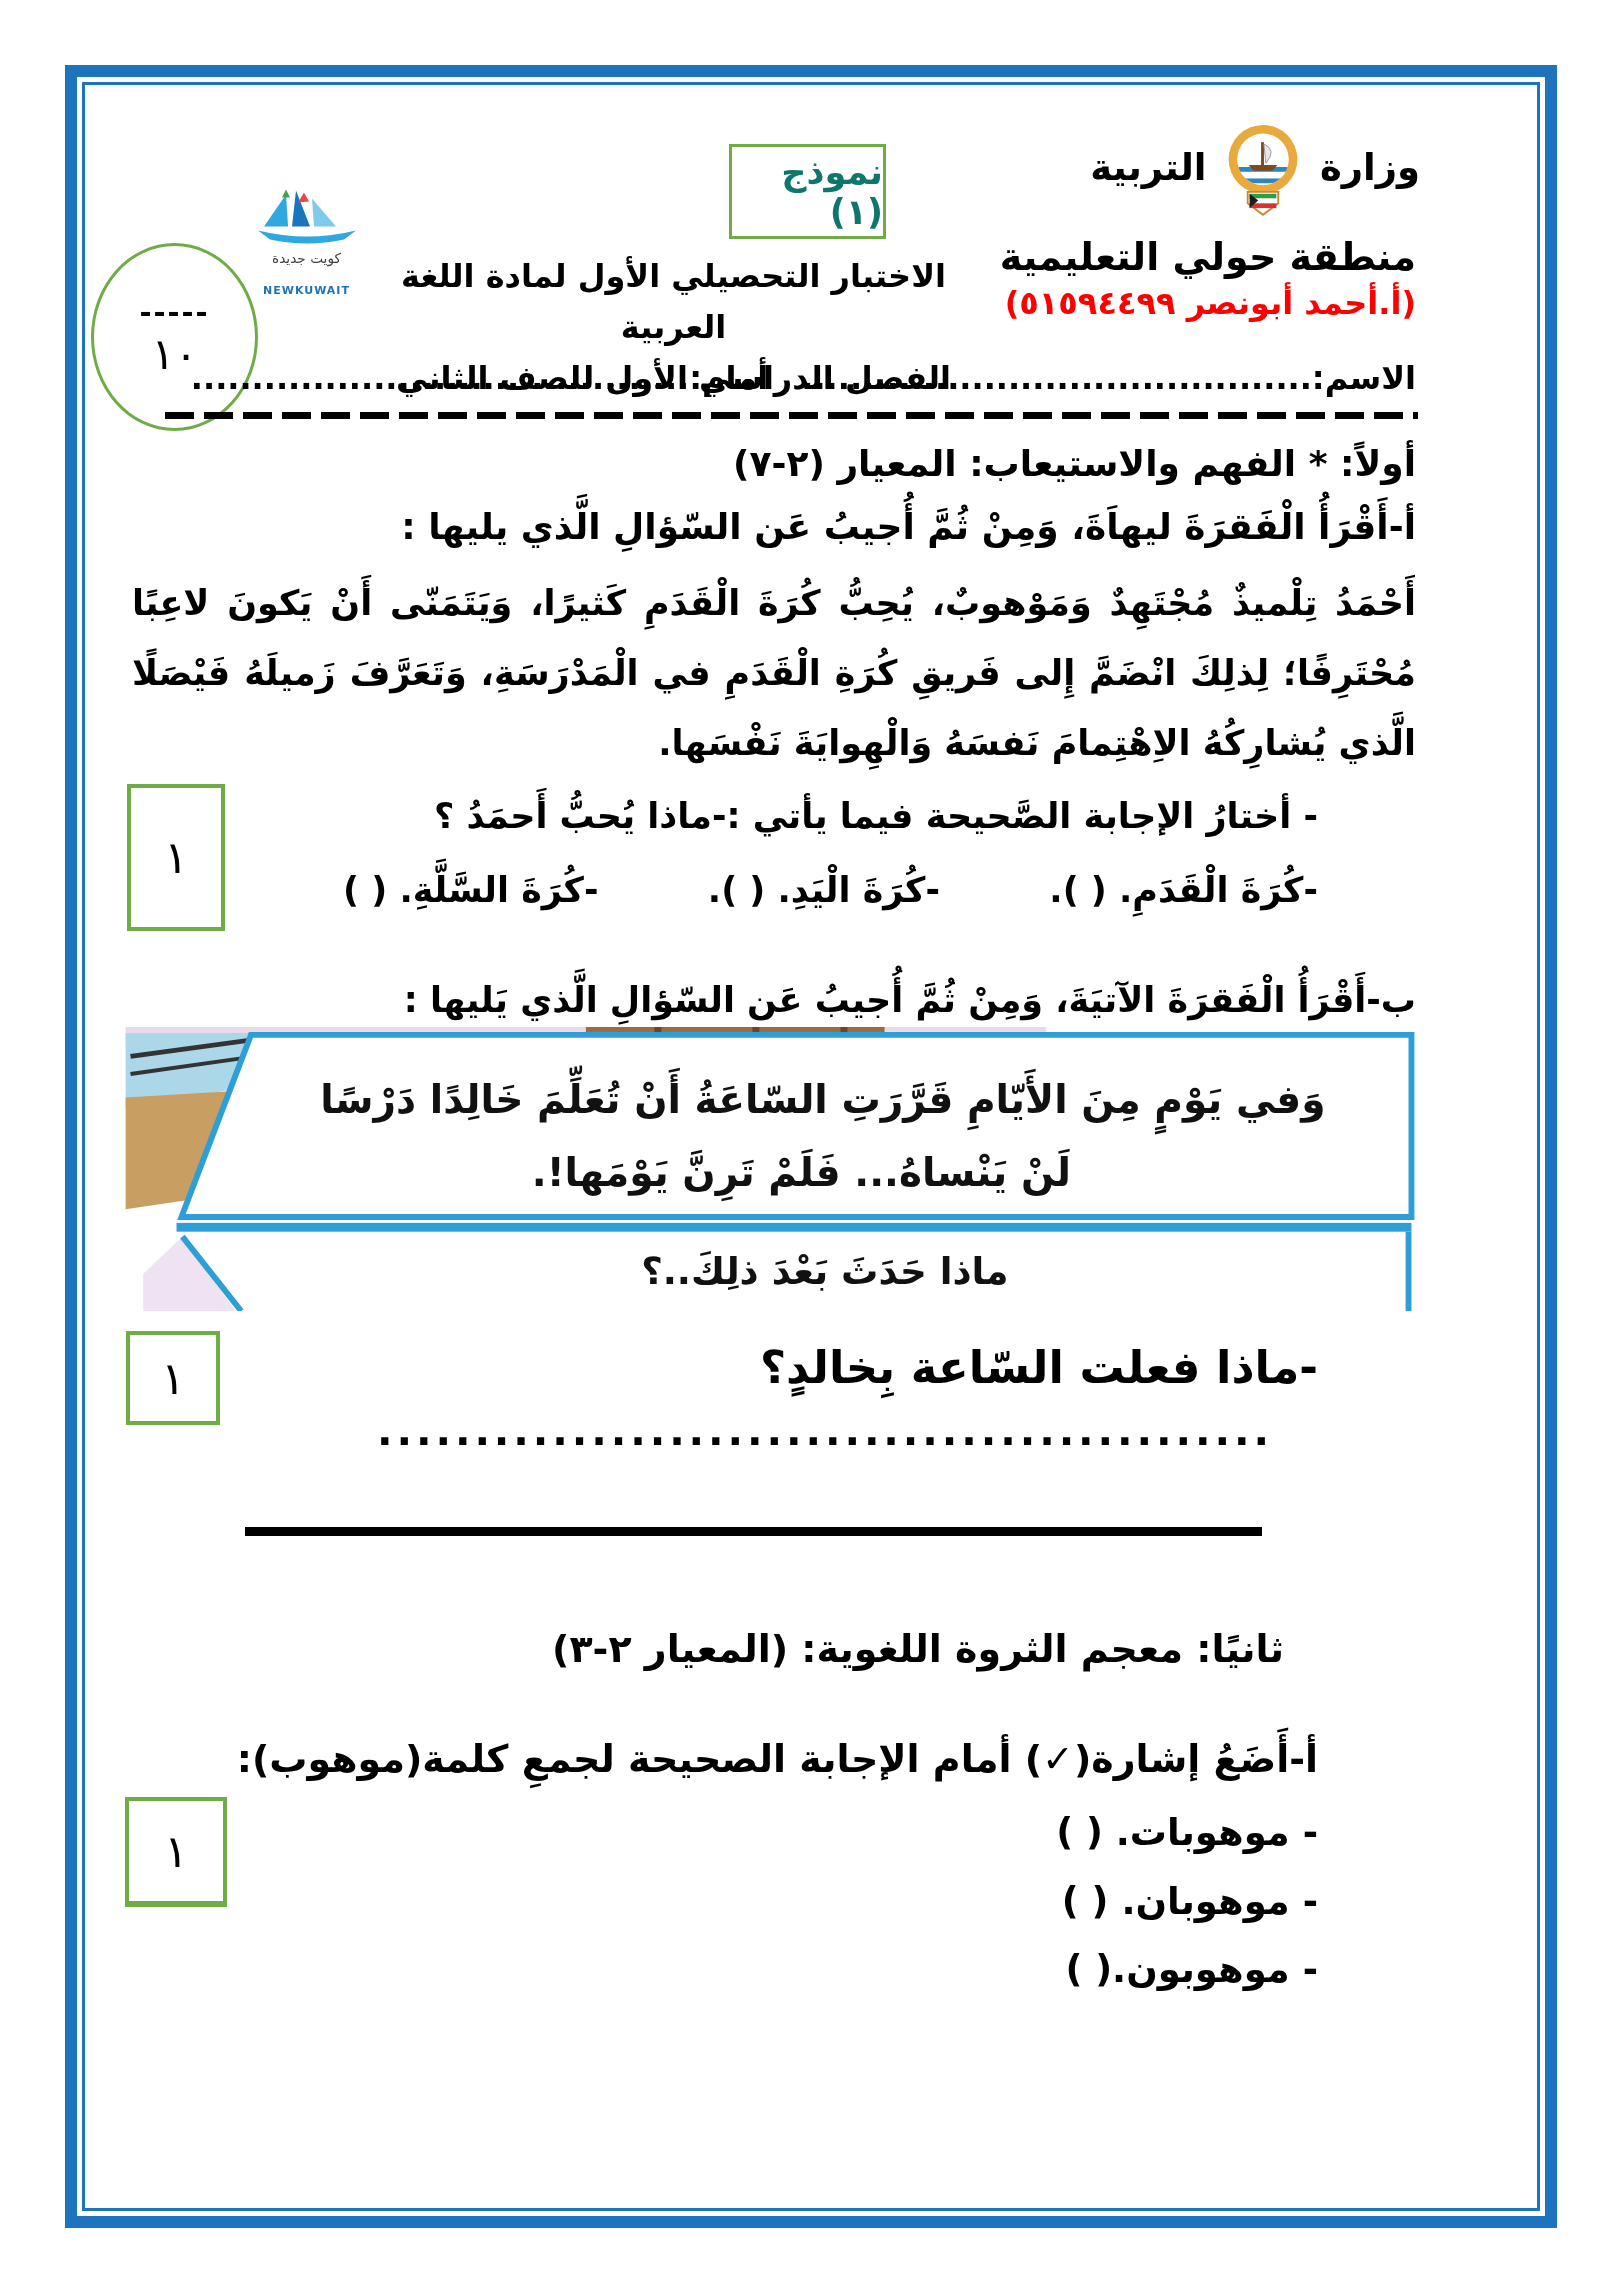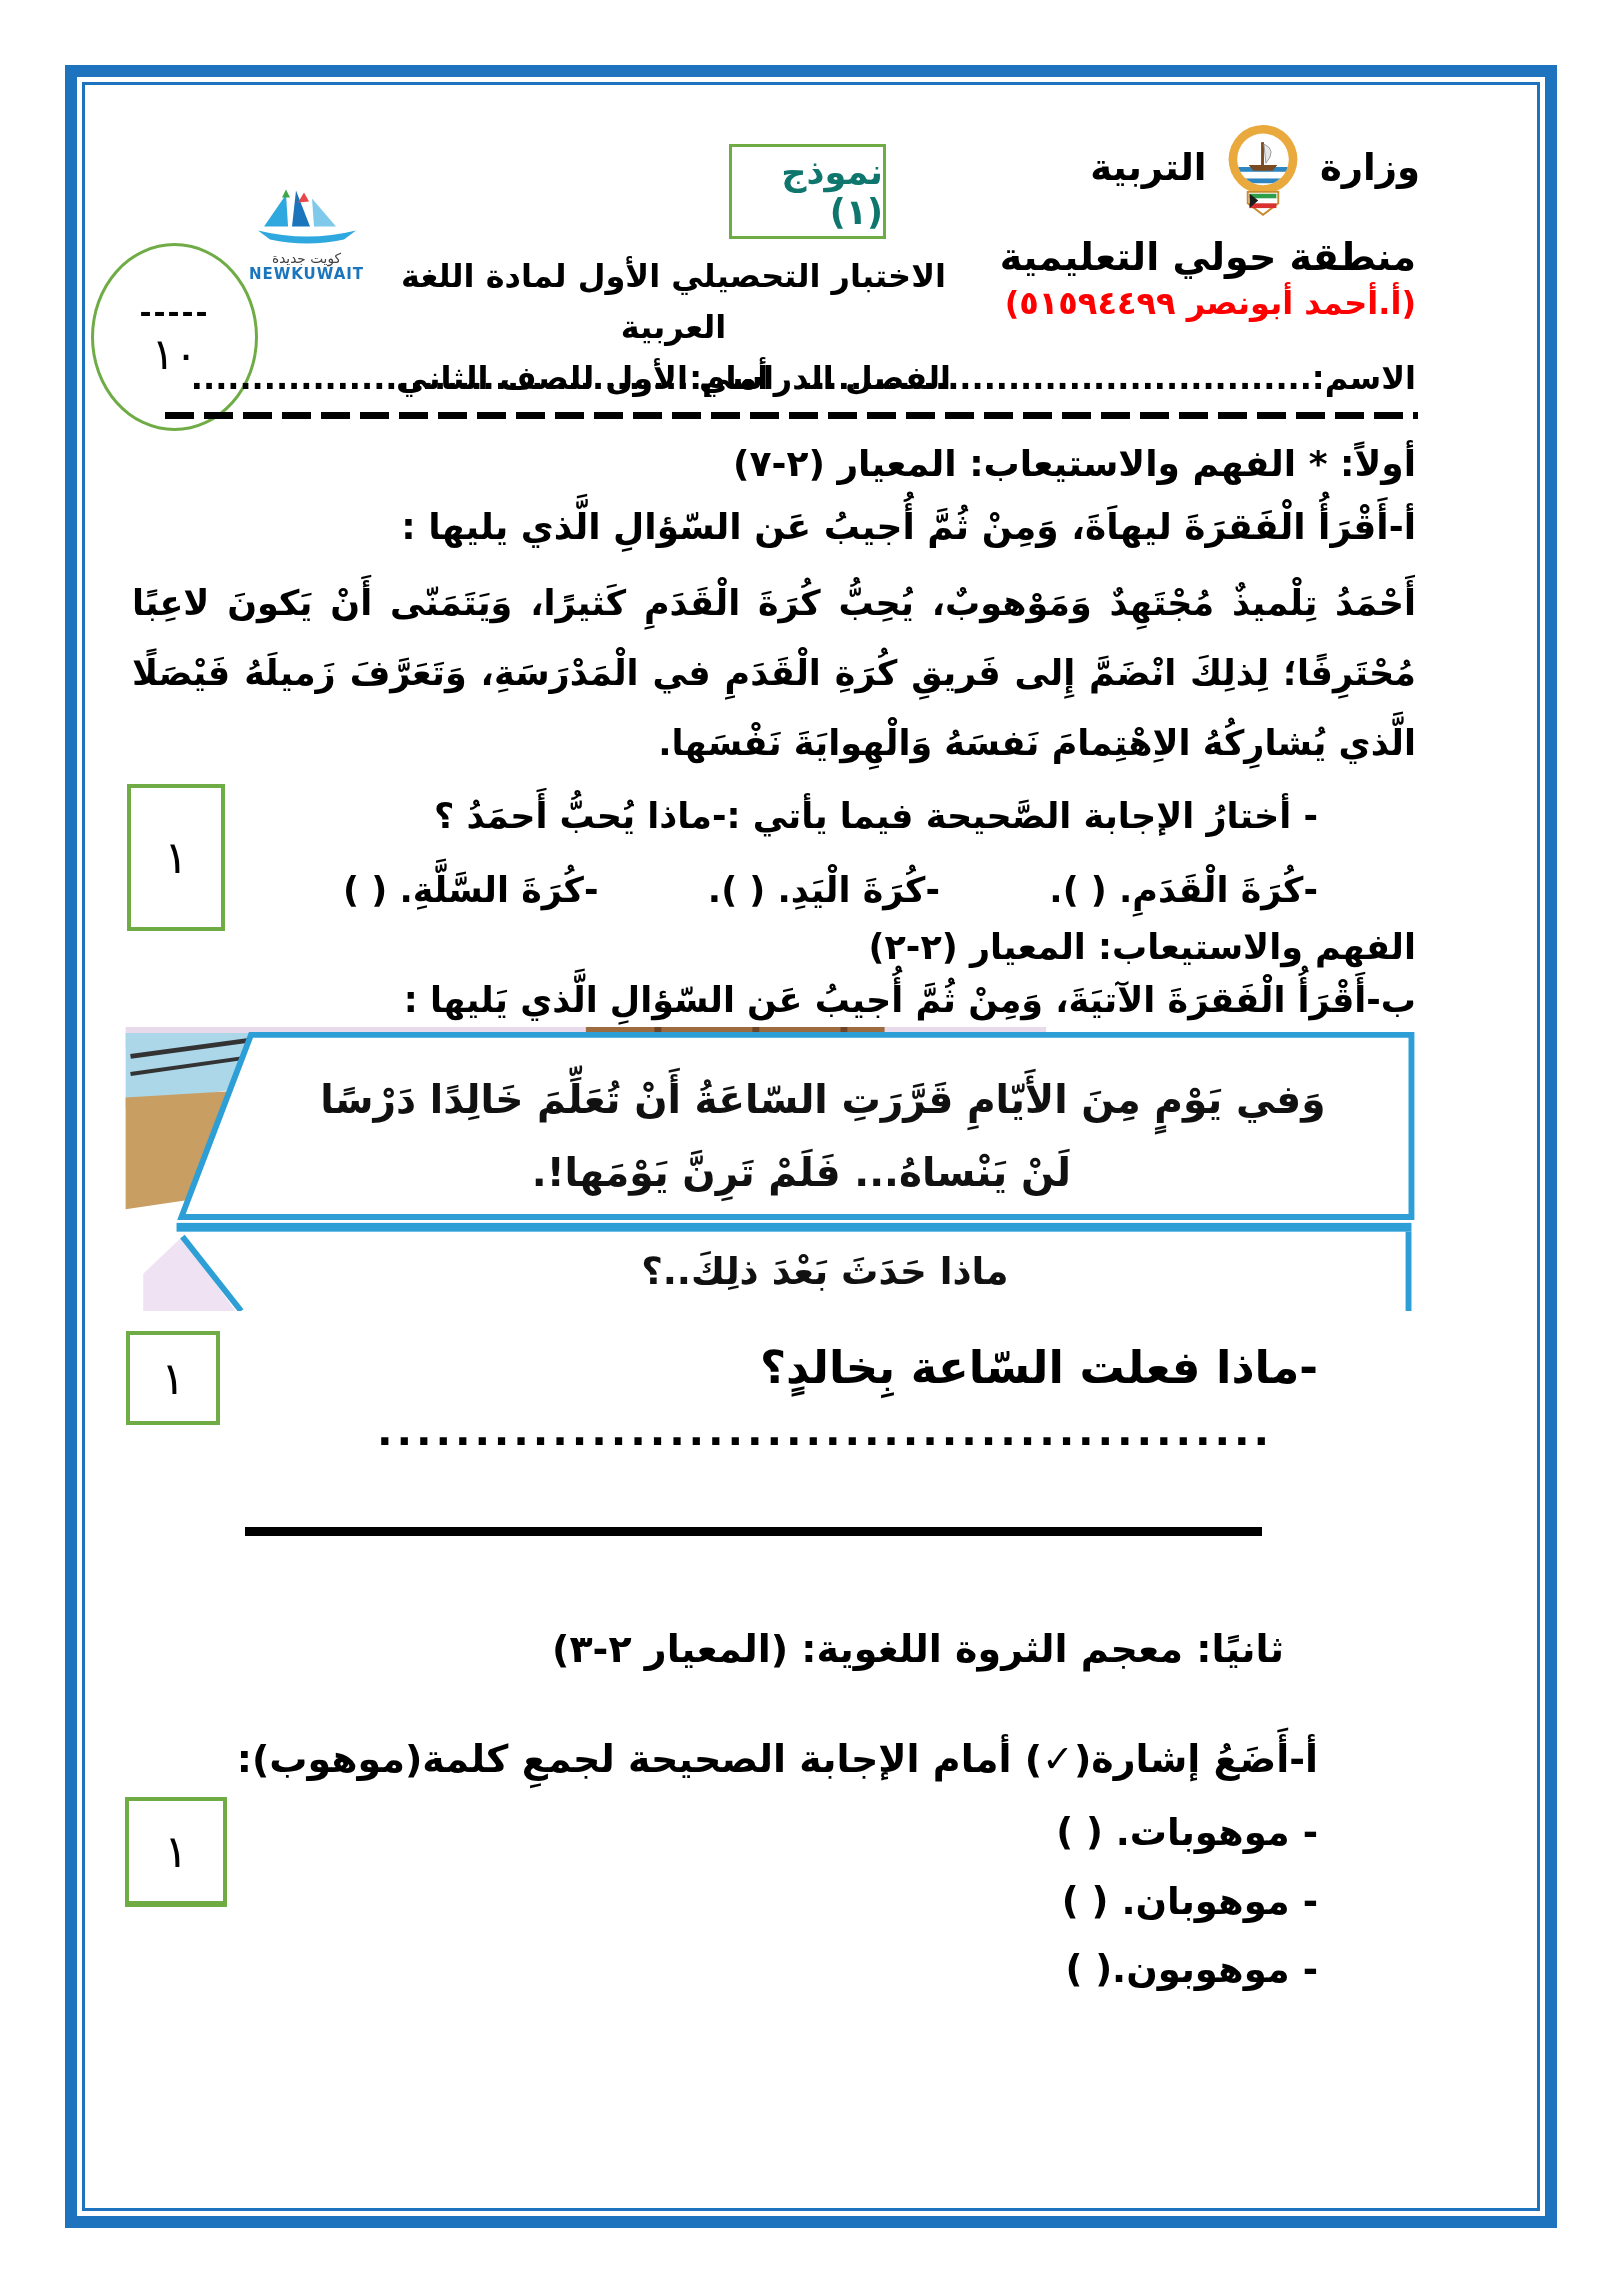--- a/index.html
+++ b/index.html
@@ -23,21 +23,21 @@
     left:91px; top:243px; width:167px; height:188px;
     border:3.9px solid #6FAC46; border-radius:50%;
     display:flex; flex-direction:column; align-items:center; justify-content:center;
     gap:5.9px; direction:ltr;
   }
   .score-circle .dashes { font-weight:bold; font-size:29px; letter-spacing:2px; line-height:1;}
   .score-circle .total { font-size:43px; line-height:1; }
 
   .logo-block { left:243px; top:186px; width:127px; text-align:center; direction:ltr;}
   .logo-ar { color:#404040; font-size:13.7px; line-height:1.1; }
-  .logo-en { color:#1B75BC; font-size:15px; font-weight:bold; letter-spacing:1px; line-height:1.1;}
+  .logo-en { color:#1B75BC; font-size:11px; font-weight:bold; letter-spacing:1px; line-height:1.1;margin-top:19px;}
 
   .model-box {
     left:729px; top:144px; width:157px; height:95px;
     border:3.9px solid #6FAC46; display:flex; align-items:center; justify-content:center;
   }
   .model-box span { color:#0f766e; font-size:35px; font-weight:bold; }
 
   .ministry-row {
     right:201px; top:118px; display:flex; direction:rtl; align-items:center; gap:13.7px;
     font-size:37px; font-weight:bold;
@@ -171,21 +171,20 @@
   <div class="abs score-box q1">
     <span>١</span>
   </div>
   <div class="abs q1-text rtl-line">-   أختارُ الإجابة الصَّحيحة فيما يأتي :-ماذا يُحبُّ أَحمَدُ ؟</div>
   <div class="abs q1-options">
     <span>-كُرَةَ الْقَدَمِ. (             ).</span>
     <span>-كُرَةَ الْيَدِ. (        ).</span>
     <span>-كُرَةَ السَّلَّةِ. (        )</span>
   </div>
 
-  <div class="abs s1-heading2 rtl-line">الفهم والاستيعاب: المعيار (٢-٢)</div>
   <div class="abs s1-intro-b rtl-line">ب-أَقْرَأُ الْفَقرَةَ الآتيَةَ، وَمِنْ ثُمَّ أُجيبُ عَن السّؤالِ الَّذي يَليها :</div>
 
   <svg class="abs comic" viewBox="0 0 1317 290">
     <rect x="0" y="0" width="940" height="22" fill="#E9DAEB"></rect>
     <rect x="470" y="0" width="305" height="18" fill="#9C6B3F"></rect>
     <rect x="540" y="0" width="7" height="18" fill="#6E4426"></rect>
     <rect x="640" y="0" width="7" height="18" fill="#6E4426"></rect>
     <rect x="730" y="0" width="7" height="18" fill="#6E4426"></rect>
     <polygon points="0,6 150,6 120,62 0,82" fill="#ABD7E9"></polygon>
     <path d="M5,30 L138,12" stroke="#333" stroke-width="5" fill="none"></path>

